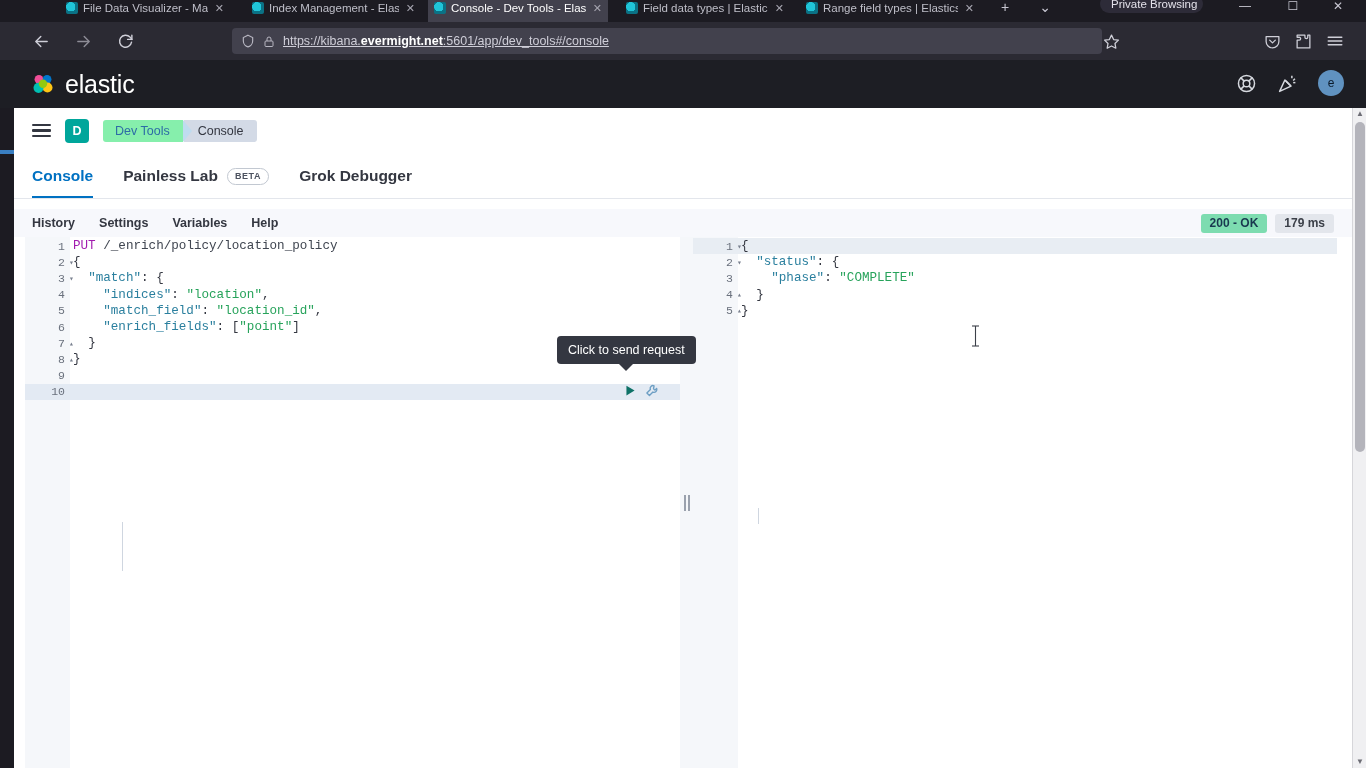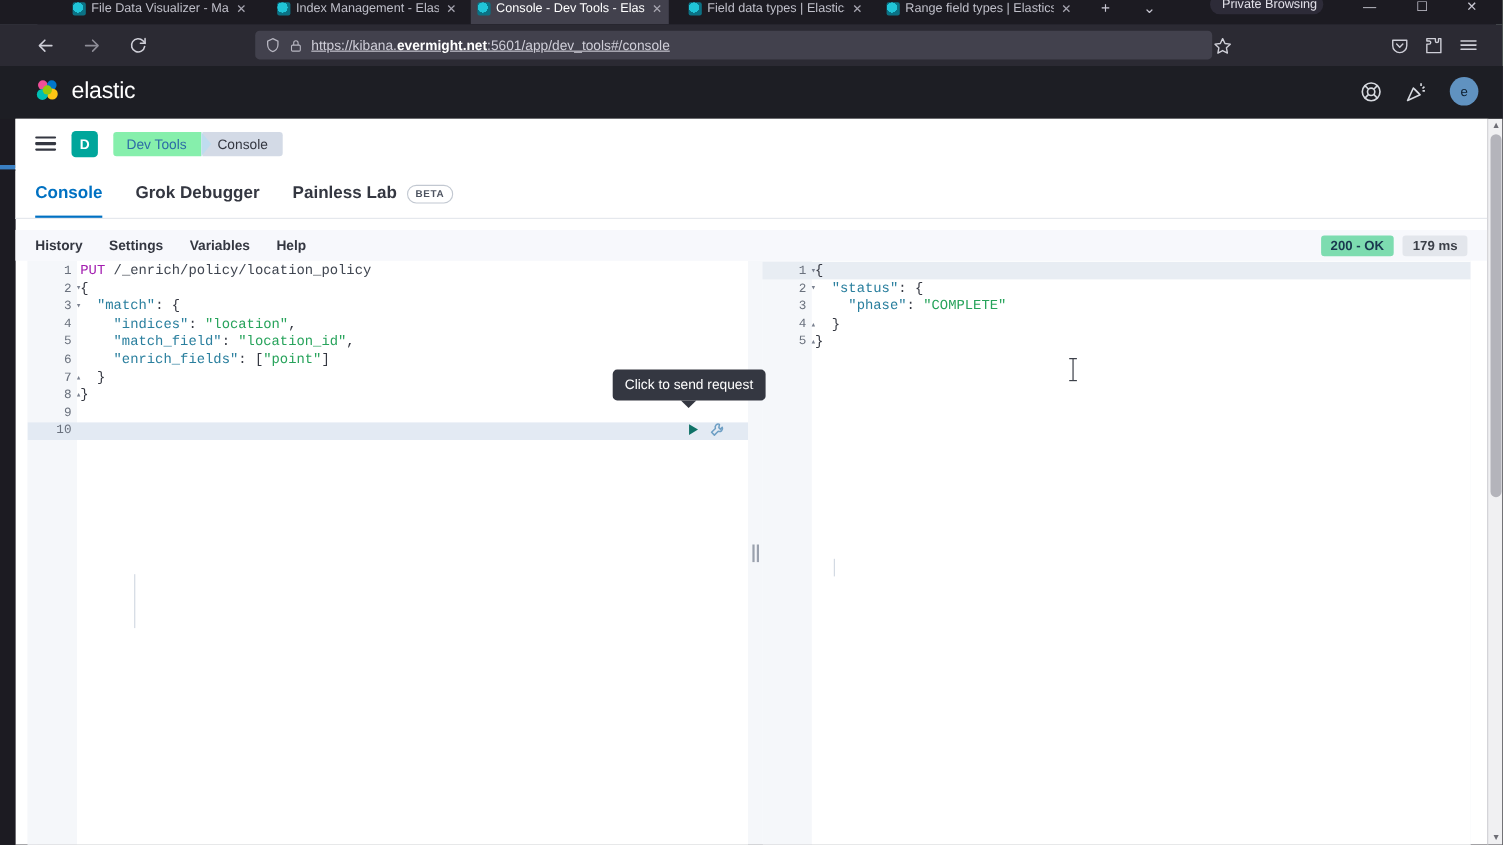--- a/index.html
+++ b/index.html
@@ -100,21 +100,21 @@
 
   
   .kb-header {
     position: absolute; left: 0; top: 60px; width: 1366px; height: 48px;
     background: #1d1e24; display: flex; align-items: center;
   }
   .kb-logo-wrap {
     position: absolute; left: 30px; top: 70px;
     display: flex; align-items: center; gap: 9px;
   }
-  .kb-logo-text { color: #ffffff; font-size: 21px; letter-spacing: -0.2px; }
+  .kb-logo-text { color: #ffffff; font-size: 25px; letter-spacing: -0.2px; }
   .kb-search {
     position: absolute; left: 394px; top: 68px; width: 574px; height: 31px;
     background: #16171c; border: 1px solid #3b3f47; border-radius: 4px;
     display: flex; align-items: center; padding: 0 10px; gap: 9px;
   }
   .kb-search .ph { color: #b8bcc4; font-size: 13.5px; }
   .kb-search .kbd {
     margin-left: auto; color: #d4d7dd; font-size: 12px;
     letter-spacing: 1px;
   }
@@ -454,25 +454,25 @@
       <div class="crumb-arrow"></div>
       <div class="crumb c2">Console</div>
     </div>
   </div>
 
   <div class="kb-tabs">
     <div class="kb-tab active">
       <span>Console</span>
     </div>
     <div class="kb-tab">
-      <span>Grok Debugger</span>
-    </div>
-    <div class="kb-tab">
       <span>Painless Lab</span>
       <span class="beta-pill">BETA</span>
+    </div>
+    <div class="kb-tab">
+      <span>Grok Debugger</span>
     </div>
   </div>
 
   <div class="kb-toolbar">
     <span class="tb-item">History</span>
     <span class="tb-item">Settings</span>
     <span class="tb-item">Variables</span>
     <span class="tb-item">Help</span>
     <span class="tb-right">
       <span class="pill ok">200 - OK</span>

